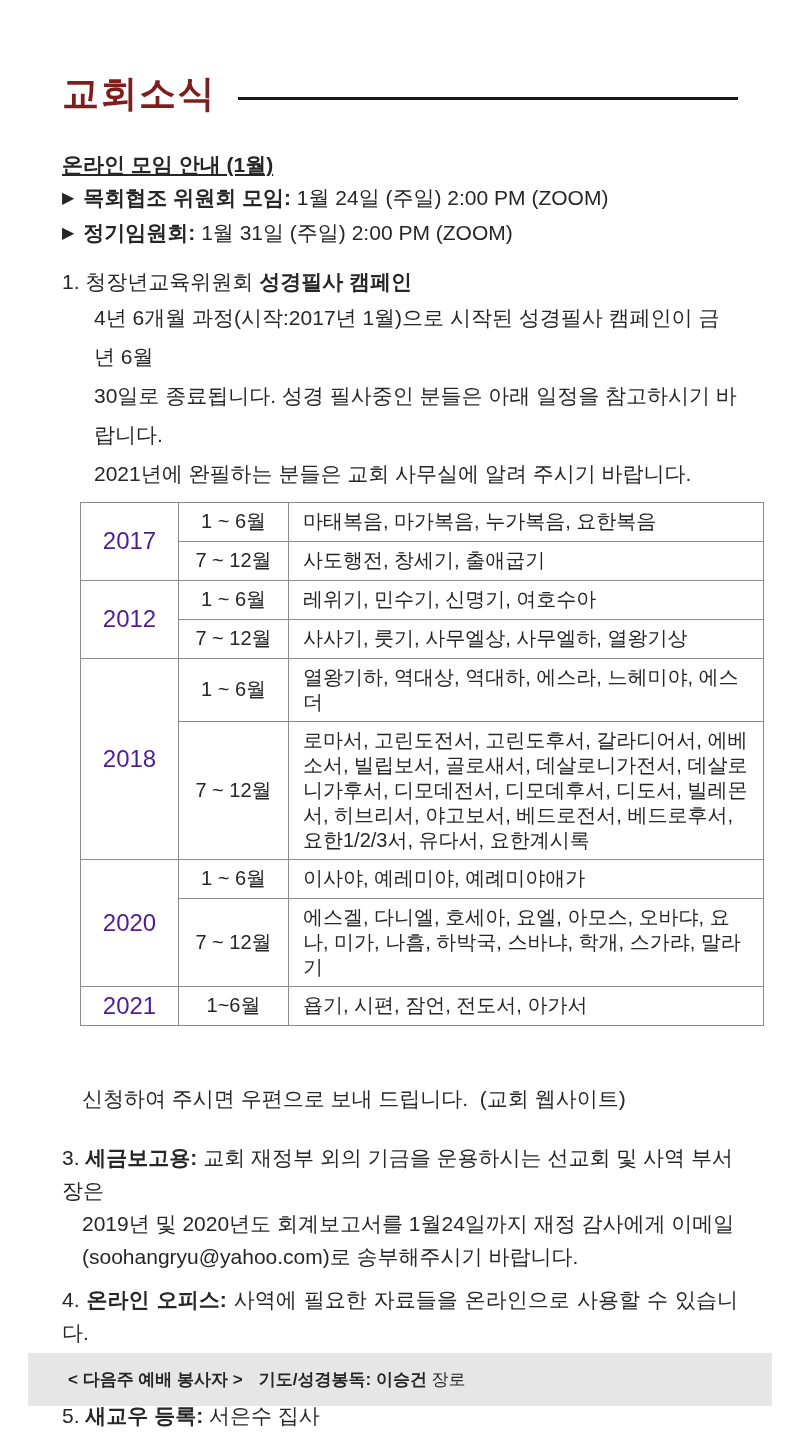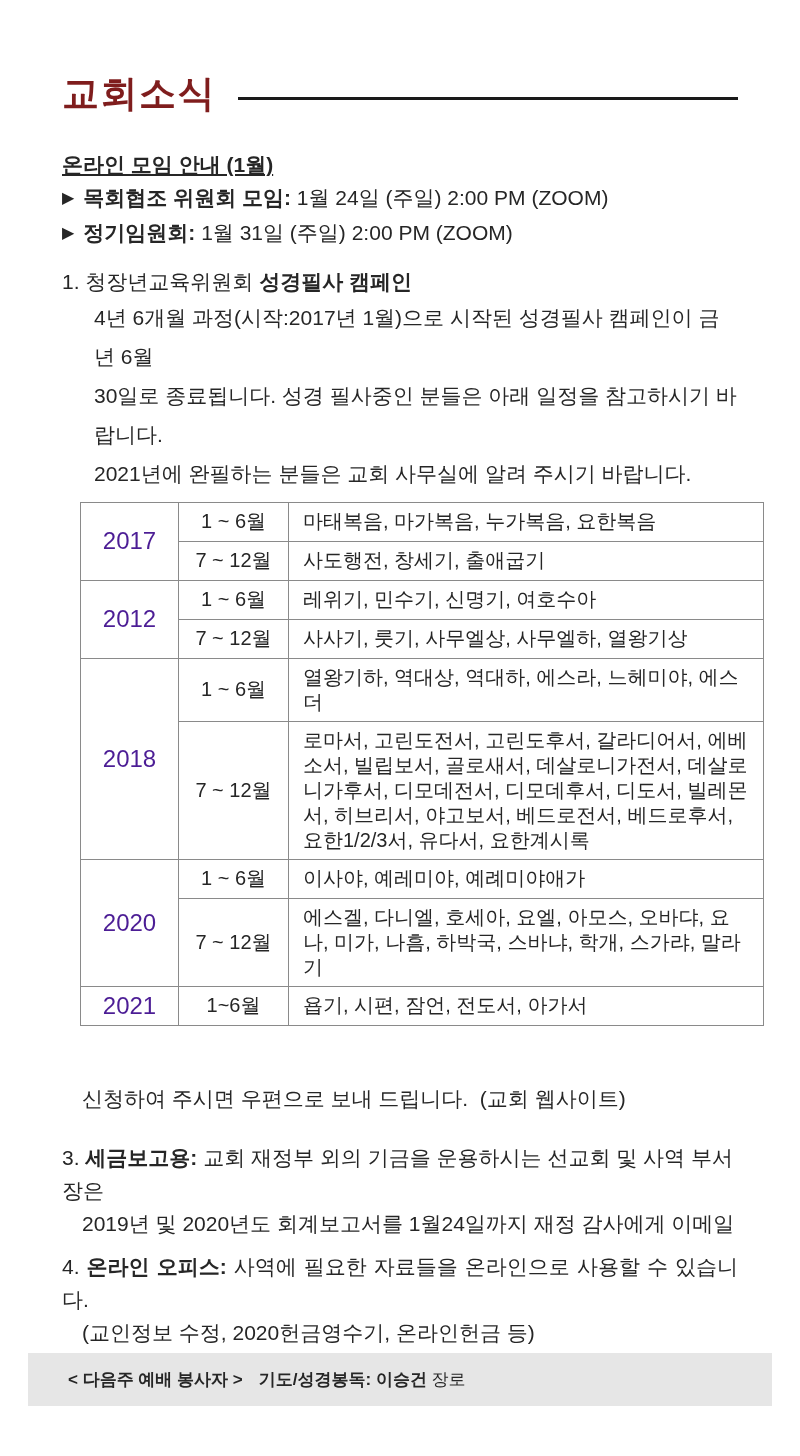--- a/index.html
+++ b/index.html
@@ -153,20 +153,21 @@
       <div class="cont">신청하여 주시면 우편으로 보내 드립니다.  (교회 웹사이트)</div>
     </div>
 
     <div class="sec sec3">
       <div>
         <span>3.</span>
         <span class="b">세금보고용:</span>
         <span>교회 재정부 외의 기금을 운용하시는 선교회 및 사역 부서장은</span>
       </div>
       <div class="cont">2019년 및 2020년도 회계보고서를 1월24일까지 재정 감사에게 이메일</div>
+      <div class="cont">(soohangryu@yahoo.com)로 송부해주시기 바랍니다.</div>
     </div>
 
     <div class="sec sec4">
       <div class="justify">
         <span>4.</span>
         <span class="b">온라인 오피스:</span>
         <span>사역에 필요한 자료들을 온라인으로 사용할 수 있습니다.</span>
       </div>
       <div class="cont">(교인정보 수정, 2020헌금영수기, 온라인헌금 등)</div>
     </div>

